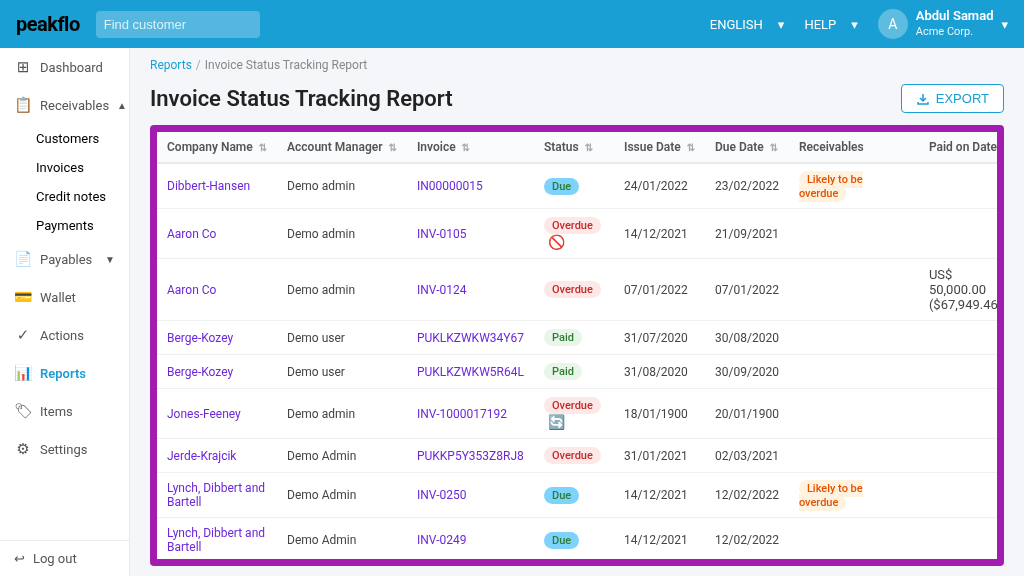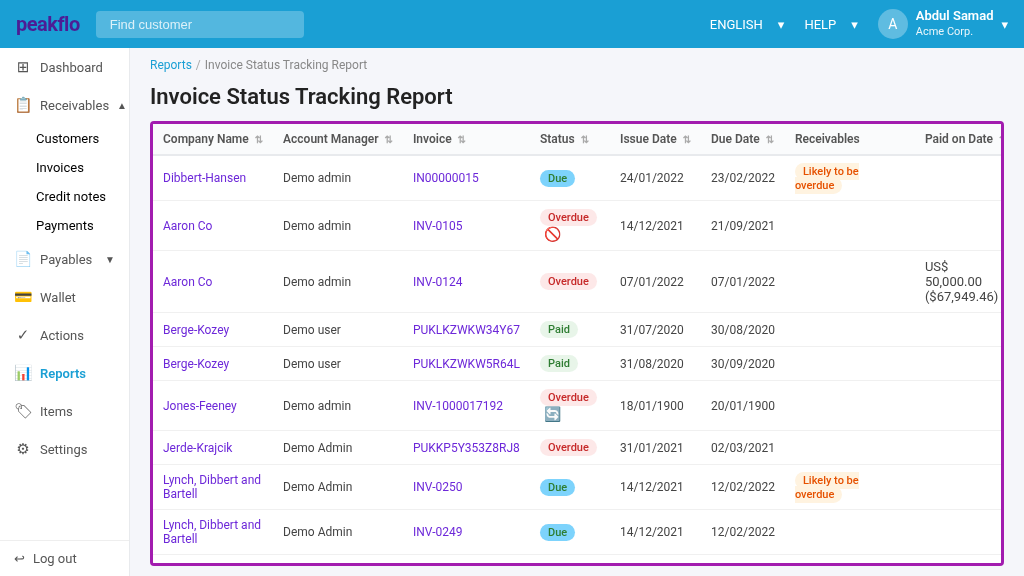--- a/index.html
+++ b/index.html
@@ -8,34 +8,34 @@
     
     .topnav {
       background: #1a9fd4;
       height: 48px;
       display: flex;
       align-items: center;
       padding: 0 16px;
       flex-shrink: 0;
     }
     .topnav-logo {
-      color: #4c1d95;
+      color: #000000;
       font-size: 20px;
       font-weight: bold;
       margin-right: 16px;
       letter-spacing: -0.5px;
     }
     .topnav-search {
       background: rgba(255,255,255,0.25);
       border: none;
       border-radius: 4px;
-      padding: 6px 14px;
+      padding: 6px 8px;
       color: white;
       font-size: 13px;
-      width: 208px;
+      width: 164px;
       outline: none;
     }
     .topnav-search::placeholder { color: rgba(255,255,255,0.8); }
     .topnav-right {
       margin-left: auto;
       display: flex;
       align-items: center;
       gap: 20px;
       color: white;
       font-size: 13px;
@@ -146,21 +146,21 @@
       align-items: center;
       gap: 6px;
     }
 
     
     .table-container {
       flex: 1;
       overflow: auto;
       background: white;
       margin: 0 20px 10px;
-      border: 3px solid #a21caf;
+      border: 7px solid #a21caf;
       border-radius: 4px;
     }
     table {
       width: 100%;
       border-collapse: collapse;
       font-size: 12px;
     }
     thead th {
       background: #fafbfc;
       border-bottom: 2px solid #e8eaed;
@@ -285,20 +285,27 @@
   <main class="content">
 
     <div class="breadcrumb">
       <a>Reports</a>
       <span class="breadcrumb-sep">/</span>
       <span>Invoice Status Tracking Report</span>
     </div>
 
     <div class="page-header">
       <h1 class="page-title">Invoice Status Tracking Report</h1>
+      <button class="export-btn">
+        <svg width="14" height="14" viewBox="0 0 14 14" fill="none" xmlns="http://www.w3.org/2000/svg">
+          <path d="M2 10v2h10v-2" stroke="#1a9fd4" stroke-width="1.5" fill="none"></path>
+          <path d="M7 2v7M4 6l3 3 3-3" stroke="#1a9fd4" stroke-width="1.5" fill="none"></path>
+        </svg>
+        <span>EXPORT</span>
+      </button>
     </div>
 
     <div class="table-container">
       <table>
         <thead>
           <tr>
             <th class="col-company">
               Company Name <span class="sort-icon">⇅</span>
             </th>
             <th class="col-manager">

